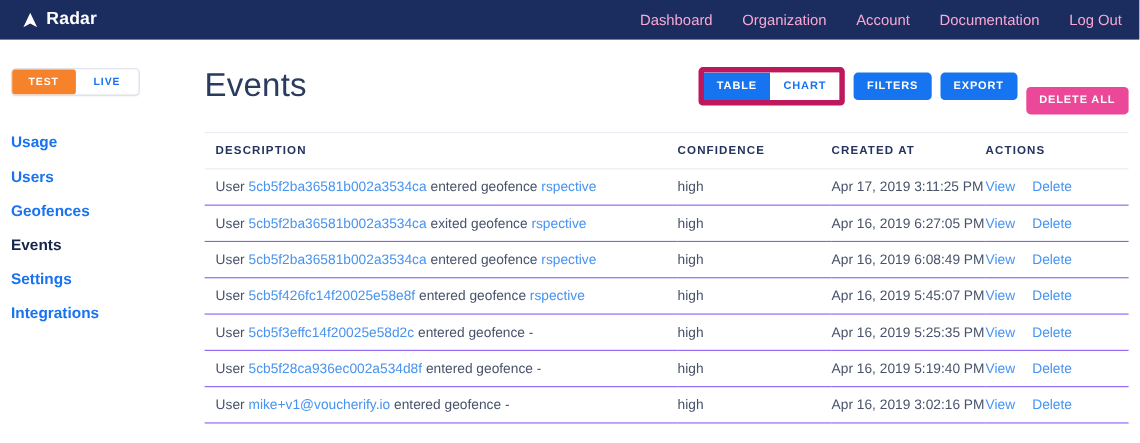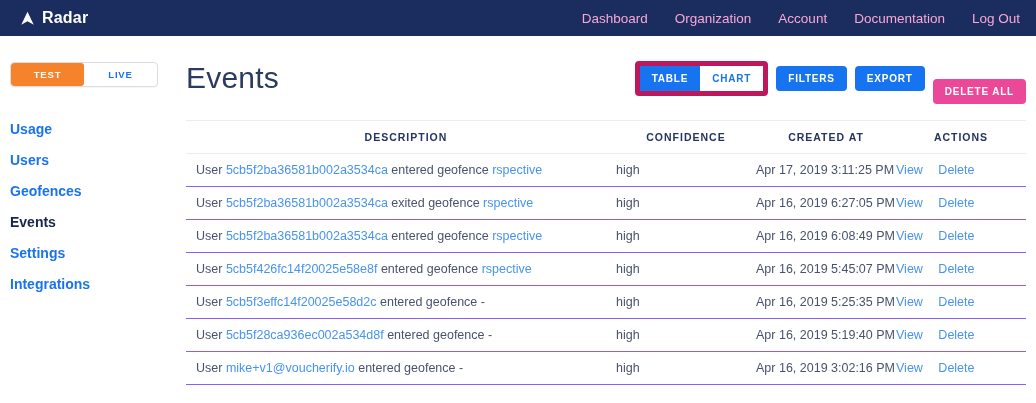--- a/index.html
+++ b/index.html
@@ -31,21 +31,21 @@
     color: #f9a8d4; font-size: 13.5px; font-weight: 400;
     cursor: pointer; white-space: nowrap;
   }
 
   
   .page { display: flex; width: 100%; height: 367px; }
 
   
   .sidebar { width: 186px; flex: 0 0 186px; padding: 26px 0 0 10px; }
   .env-toggle {
-    display: flex; width: 148px; height: 25px;
+    display: flex; width: 117px; height: 25px;
     border: 1px solid #d9dde6; border-radius: 4px;
     overflow: hidden; background: #ffffff;
     box-shadow: 0 1px 1px rgba(0,0,0,0.04);
   }
   .env-seg {
     flex: 1; border: none; background: transparent;
     font-family: "Liberation Sans", sans-serif;
     font-size: 9.5px; font-weight: bold; letter-spacing: 0.8px;
     cursor: pointer; color: #1774f0;
   }
@@ -80,21 +80,21 @@
     display: flex; border-radius: 4px; overflow: hidden;
     border: 5px solid #be185d; background: #ffffff;
   }
   .segmented .btn { border-radius: 0; }
   .segmented .seg-active { background: #1774f0; color: #ffffff; }
   .segmented .seg-inactive { background: #ffffff; color: #1774f0; }
 
   
   .events-table { width: 100%; border-collapse: collapse; }
   .events-table th {
-    text-align: center;
+    text-align: left;
     font-size: 10.5px; font-weight: bold; letter-spacing: 1px;
     color: #24335f;
     border-top: 1px solid #e9ecf3;
     border-bottom: 1px solid #e9ecf3;
     padding: 10px 0 10px 0;
   }
   .events-table th:first-child { padding-left: 10px; }
   .events-table td {
     font-size: 12.5px; color: #48536b;
     border-bottom: 1px solid #8b5cf6;

